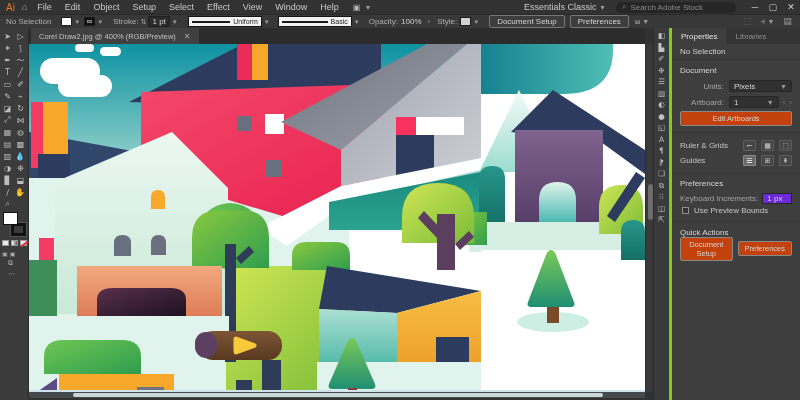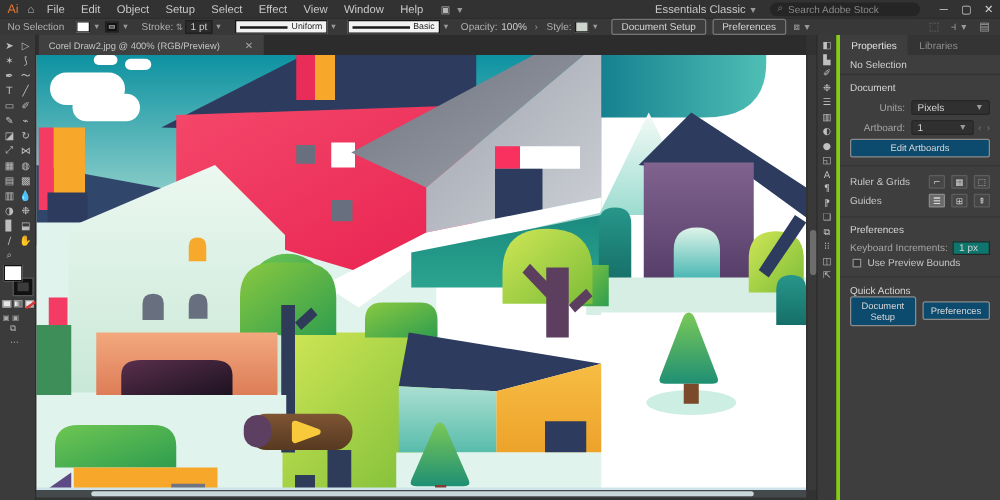--- a/index.html
+++ b/index.html
@@ -33,21 +33,21 @@
     display:flex; align-items:center; color:#cfcfcf; }
   .preview-box { background:#f2f2f2; border:1px solid #141414; height:11px; width:74px;
     display:flex; align-items:center; color:#222; padding:0 3px; gap:3px; font-size:7px; }
   .preview-line { flex:1; height:2px; background:#1a1a1a; }
   .cbtn { border:1px solid #777; border-radius:2px; padding:1px 7px; color:#d4d4d4; background:#3d3d3d; }
   #controlbar-right { margin-left:auto; display:flex; gap:9px; margin-right:8px; color:#9f9f9f; font-size:9px; }
 
   
   #tabstrip { position:absolute; left:29px; top:28px; width:616px; height:16px; background:#2c2c2c; z-index:20; }
   #doc-tab { position:absolute; left:2px; top:0; height:16px; background:#404040; color:#c3c3c3;
-    font-size:7.5px; display:flex; align-items:center; padding:0 8px; gap:20px; }
+    font-size:7.5px; display:flex; align-items:center; padding:0 8px; gap:8px; }
   #doc-tab .close { color:#a5a5a5; font-size:8px; }
 
   
   #toolbar { position:absolute; left:0; top:28px; width:29px; height:372px; background:#3b3b3b;
     border-right:1px solid #2c2c2c; z-index:25; }
   #tool-grid { display:grid; grid-template-columns:13px 13px; justify-content:center; padding-top:2px; }
   #tool-grid .tool { height:12px; display:flex; align-items:center; justify-content:center;
     color:#bdbdbd; font-size:8px; font-family:"DejaVu Sans",sans-serif; }
   #fillstroke { position:absolute; left:3px; top:184px; width:23px; height:24px; }
   #fill-swatch { position:absolute; left:0; top:0; width:15px; height:13px; background:#fff; border:1px solid #111; }
@@ -81,29 +81,29 @@
     border-left:3px solid #84cc16; z-index:25; font-size:8px; color:#c6c6c6; }
   #panel-tabs { height:16px; background:#343434; display:flex; align-items:center; }
   #panel-tabs .ptab { padding:0 9px; height:16px; display:flex; align-items:center; color:#8f8f8f; }
   #panel-tabs .ptab.active { background:#3e3e3e; color:#e2e2e2; }
   .prow { display:flex; align-items:center; padding:0 8px; }
   #no-selection { height:16px; border-bottom:1px solid #333; color:#d0d0d0; }
   .section-title { color:#d6d6d6; margin:6px 8px 3px; }
   .field-label { width:44px; text-align:right; color:#a5a5a5; margin-right:5px; }
   .select { background:#303030; border:1px solid #262626; border-radius:2px; height:12px; flex:1;
     display:flex; align-items:center; padding:0 4px; color:#d6d6d6; justify-content:space-between; }
-  .panel-btn { border:1px solid #8a8a8a; border-radius:2px; background:#0c4a6e; color:#d6d6d6;
+  .panel-btn { border:1px solid #8a8a8a; border-radius:2px; background:#c2410c; color:#d6d6d6;
     font-size:7.5px; padding:2px 6px; text-align:center; }
   .icon-btn { width:13px; height:11px; border:1px solid #5d5d5d; border-radius:1px; margin-left:5px;
     display:flex; align-items:center; justify-content:center; color:#cfcfcf; font-size:7px;
     font-family:"DejaVu Sans",sans-serif; background:#464646; }
   .icon-btn.active { background:#6a6a6a; border-color:#8a8a8a; color:#fff; }
   .chk-row { display:flex; align-items:center; padding:0 10px; height:11px; gap:5px; }
   .chk-box { width:7px; height:7px; border:1px solid #8f8f8f; background:#353535; }
-  .kb-field { background:#0f766e; border:1px solid #262626; height:11px; flex:1; display:flex;
+  .kb-field { background:#6d28d9; border:1px solid #262626; height:11px; flex:1; display:flex;
     align-items:center; padding:0 4px; color:#d6d6d6; margin-left:4px; }
   .divider { height:1px; background:#343434; margin:5px 0; }
 </style>
 </head>
 <body>
 
 <div id="menubar">
   <span id="ai-logo">Ai</span>
   <span id="home-icon">⌂</span>
   <div id="menu-items">

